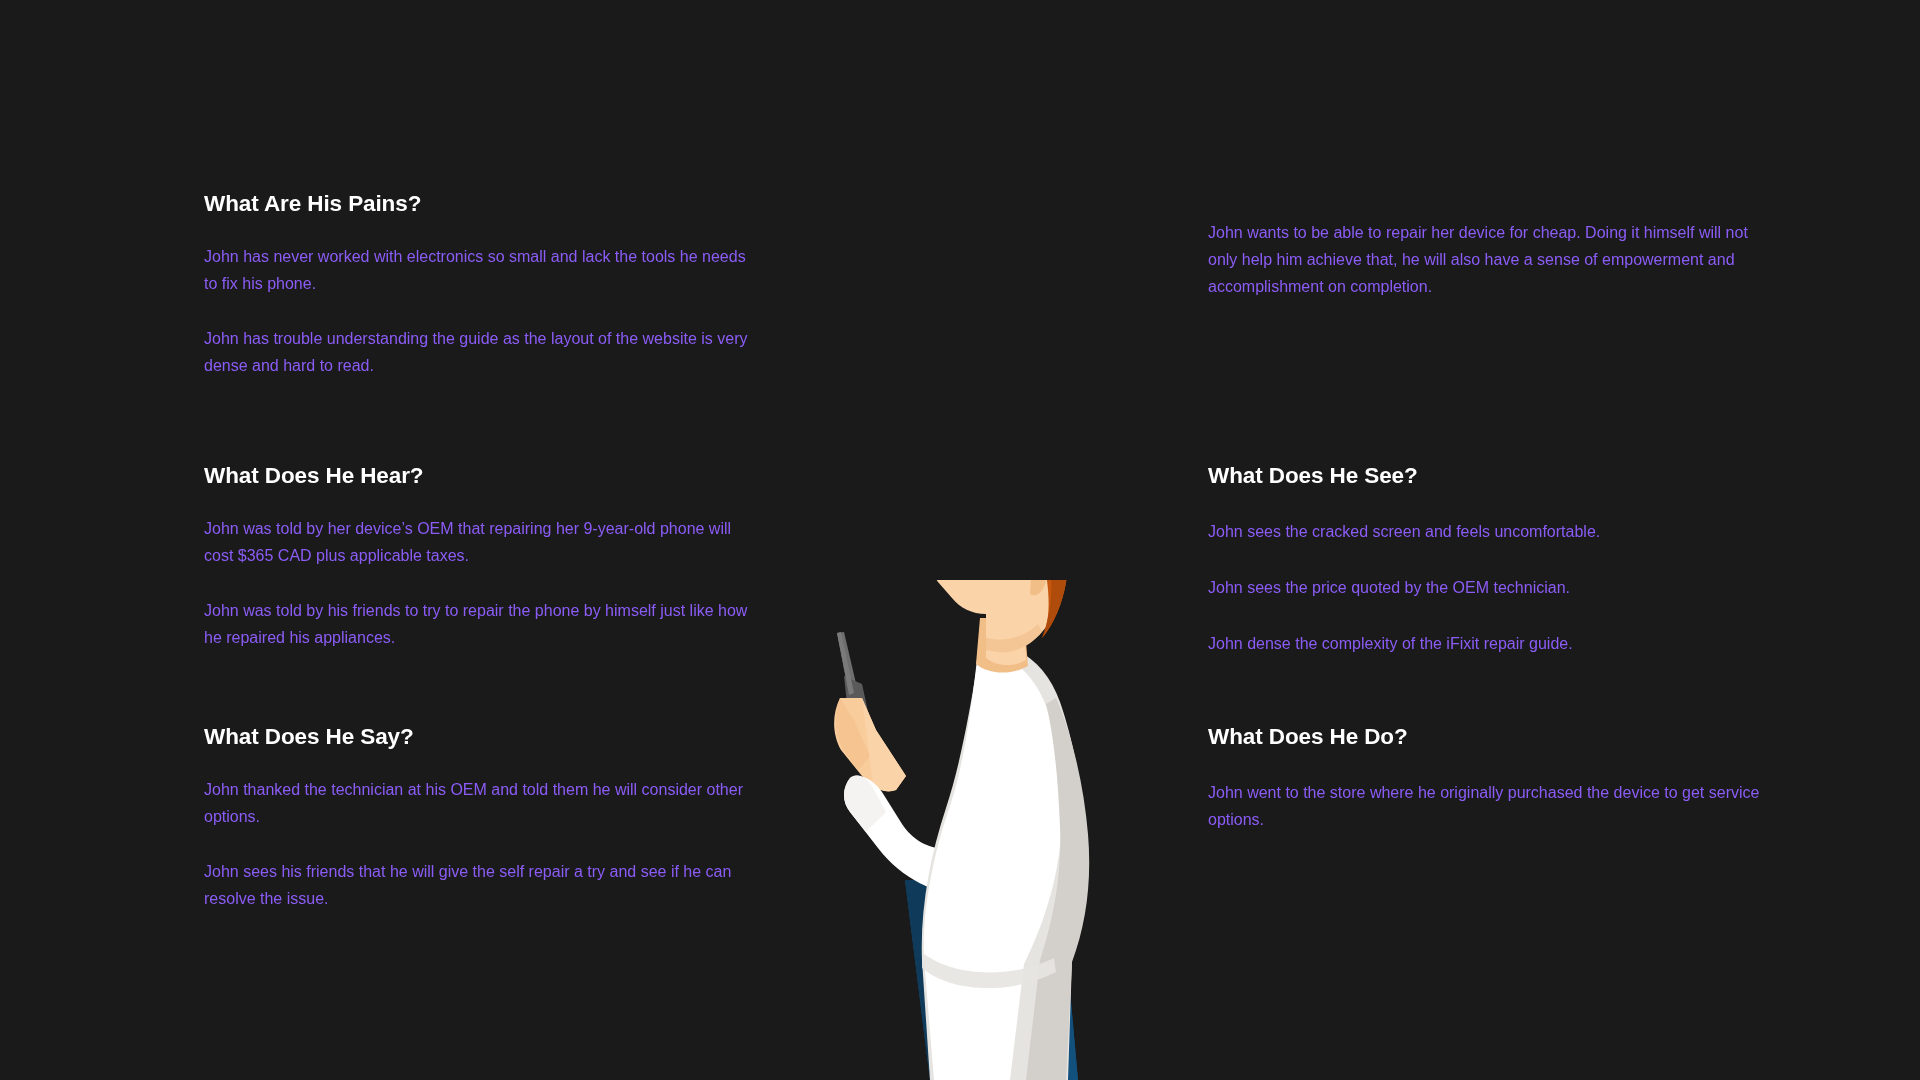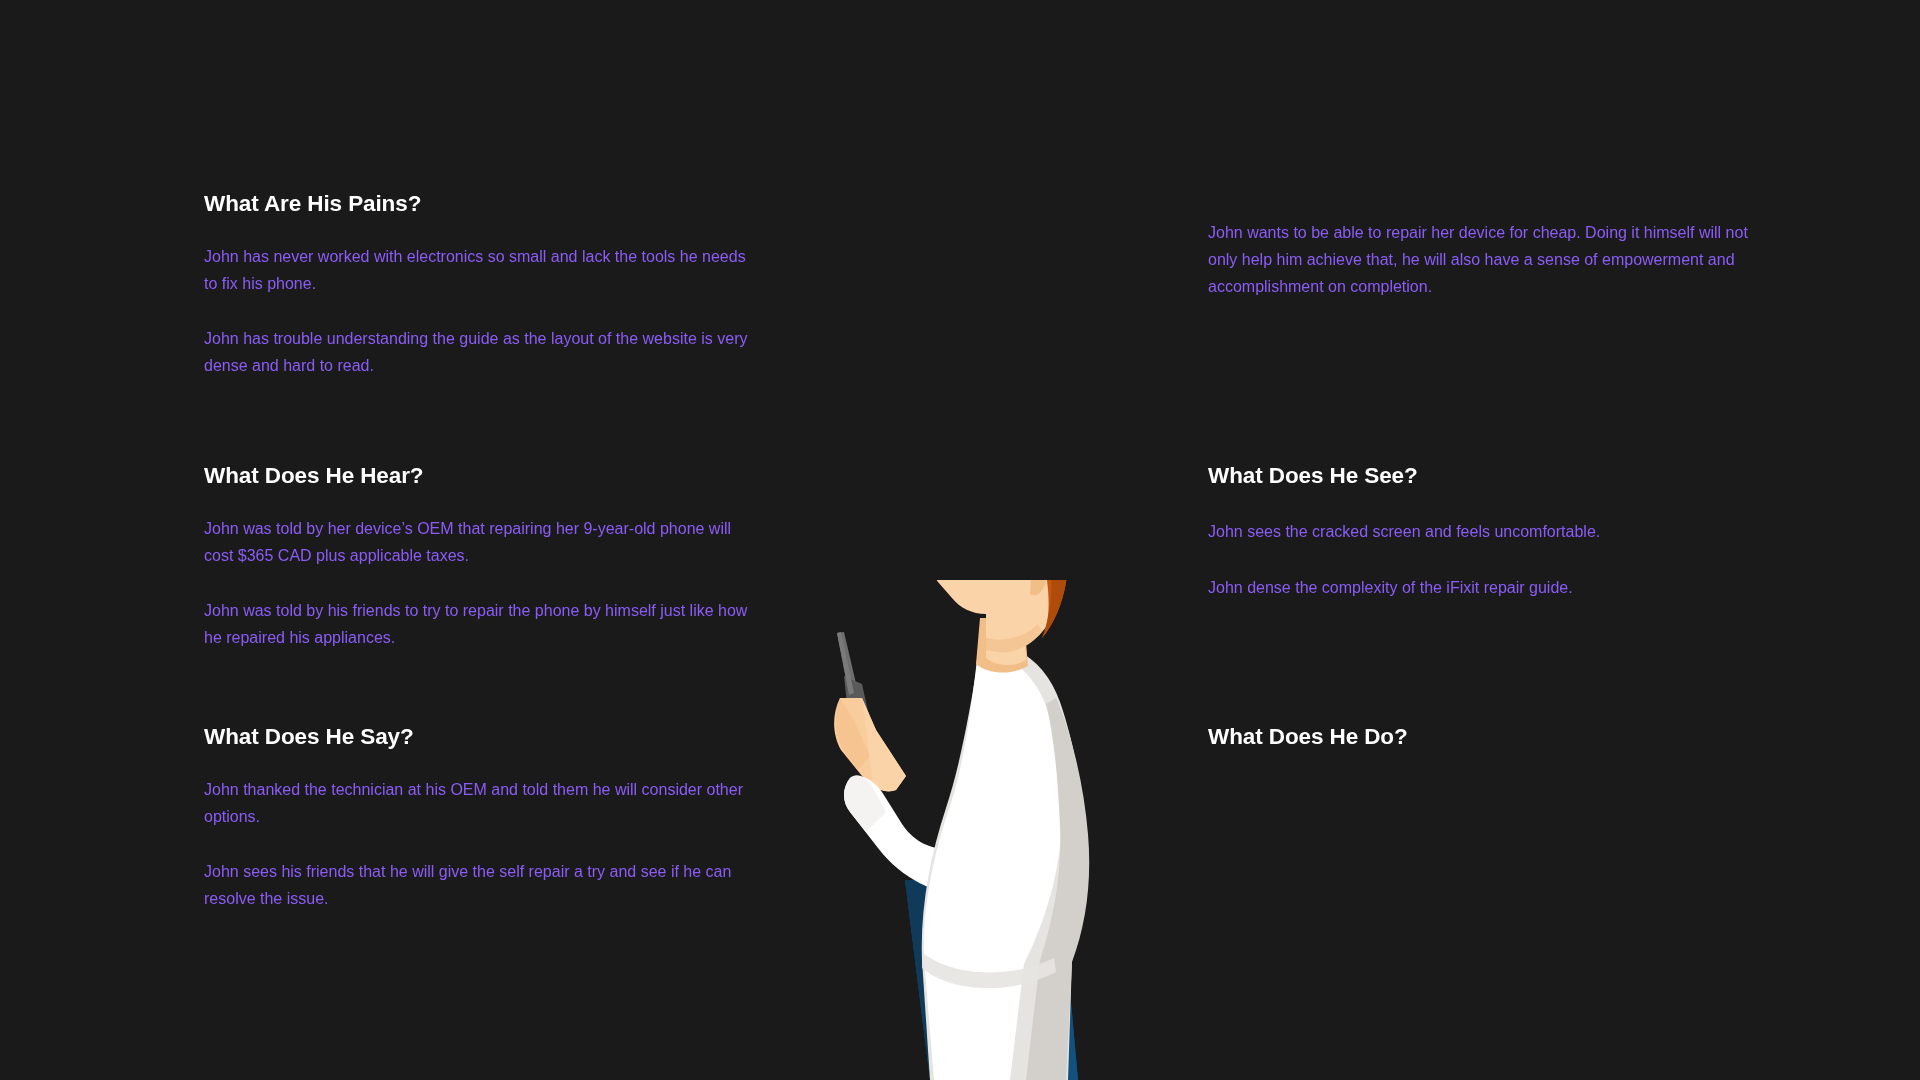--- a/index.html
+++ b/index.html
@@ -99,25 +99,27 @@
 
   <div class="column column-right">
 
     <div class="q-1">
       <div class="q-para">John wants to be able to repair her device for cheap. Doing it himself will not only help him achieve that, he will also have a sense of empowerment and accomplishment on completion.</div>
     </div>
 
     <div class="q-2">
       <div class="q-heading">What Does He See?</div>
       <div class="q-para">John sees the cracked screen and feels uncomfortable.</div>
+      <div class="q-para">John sees the price quoted by the OEM technician.</div>
       <div class="q-para">John dense the complexity of the iFixit repair guide.</div>
     </div>
 
     <div class="q-3">
       <div class="q-heading">What Does He Do?</div>
+      <div class="q-para">John went to the store where he originally purchased the device to get service options.</div>
     </div>
 
   </div>
 
   <div class="illustration">
     <svg viewBox="0 0 330 500" xmlns="http://www.w3.org/2000/svg" aria-hidden="true">
 
       <path d="M95 300 L250 300 L268 500 L120 500 Z" fill="#12507E"></path>
       <path d="M95 300 L160 300 L135 500 L120 500 Z" fill="#103A59"></path>
       <path d="M165 300 L250 300 L268 500 L196 500 Z" fill="#12507E"></path>

